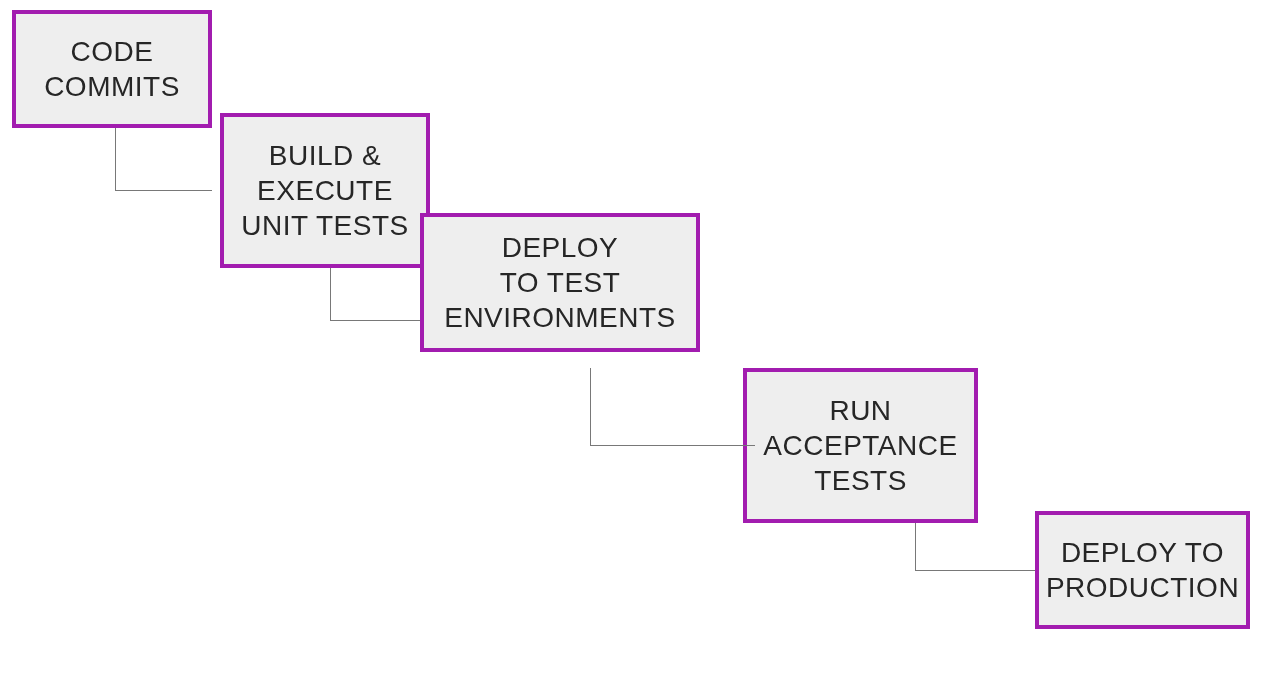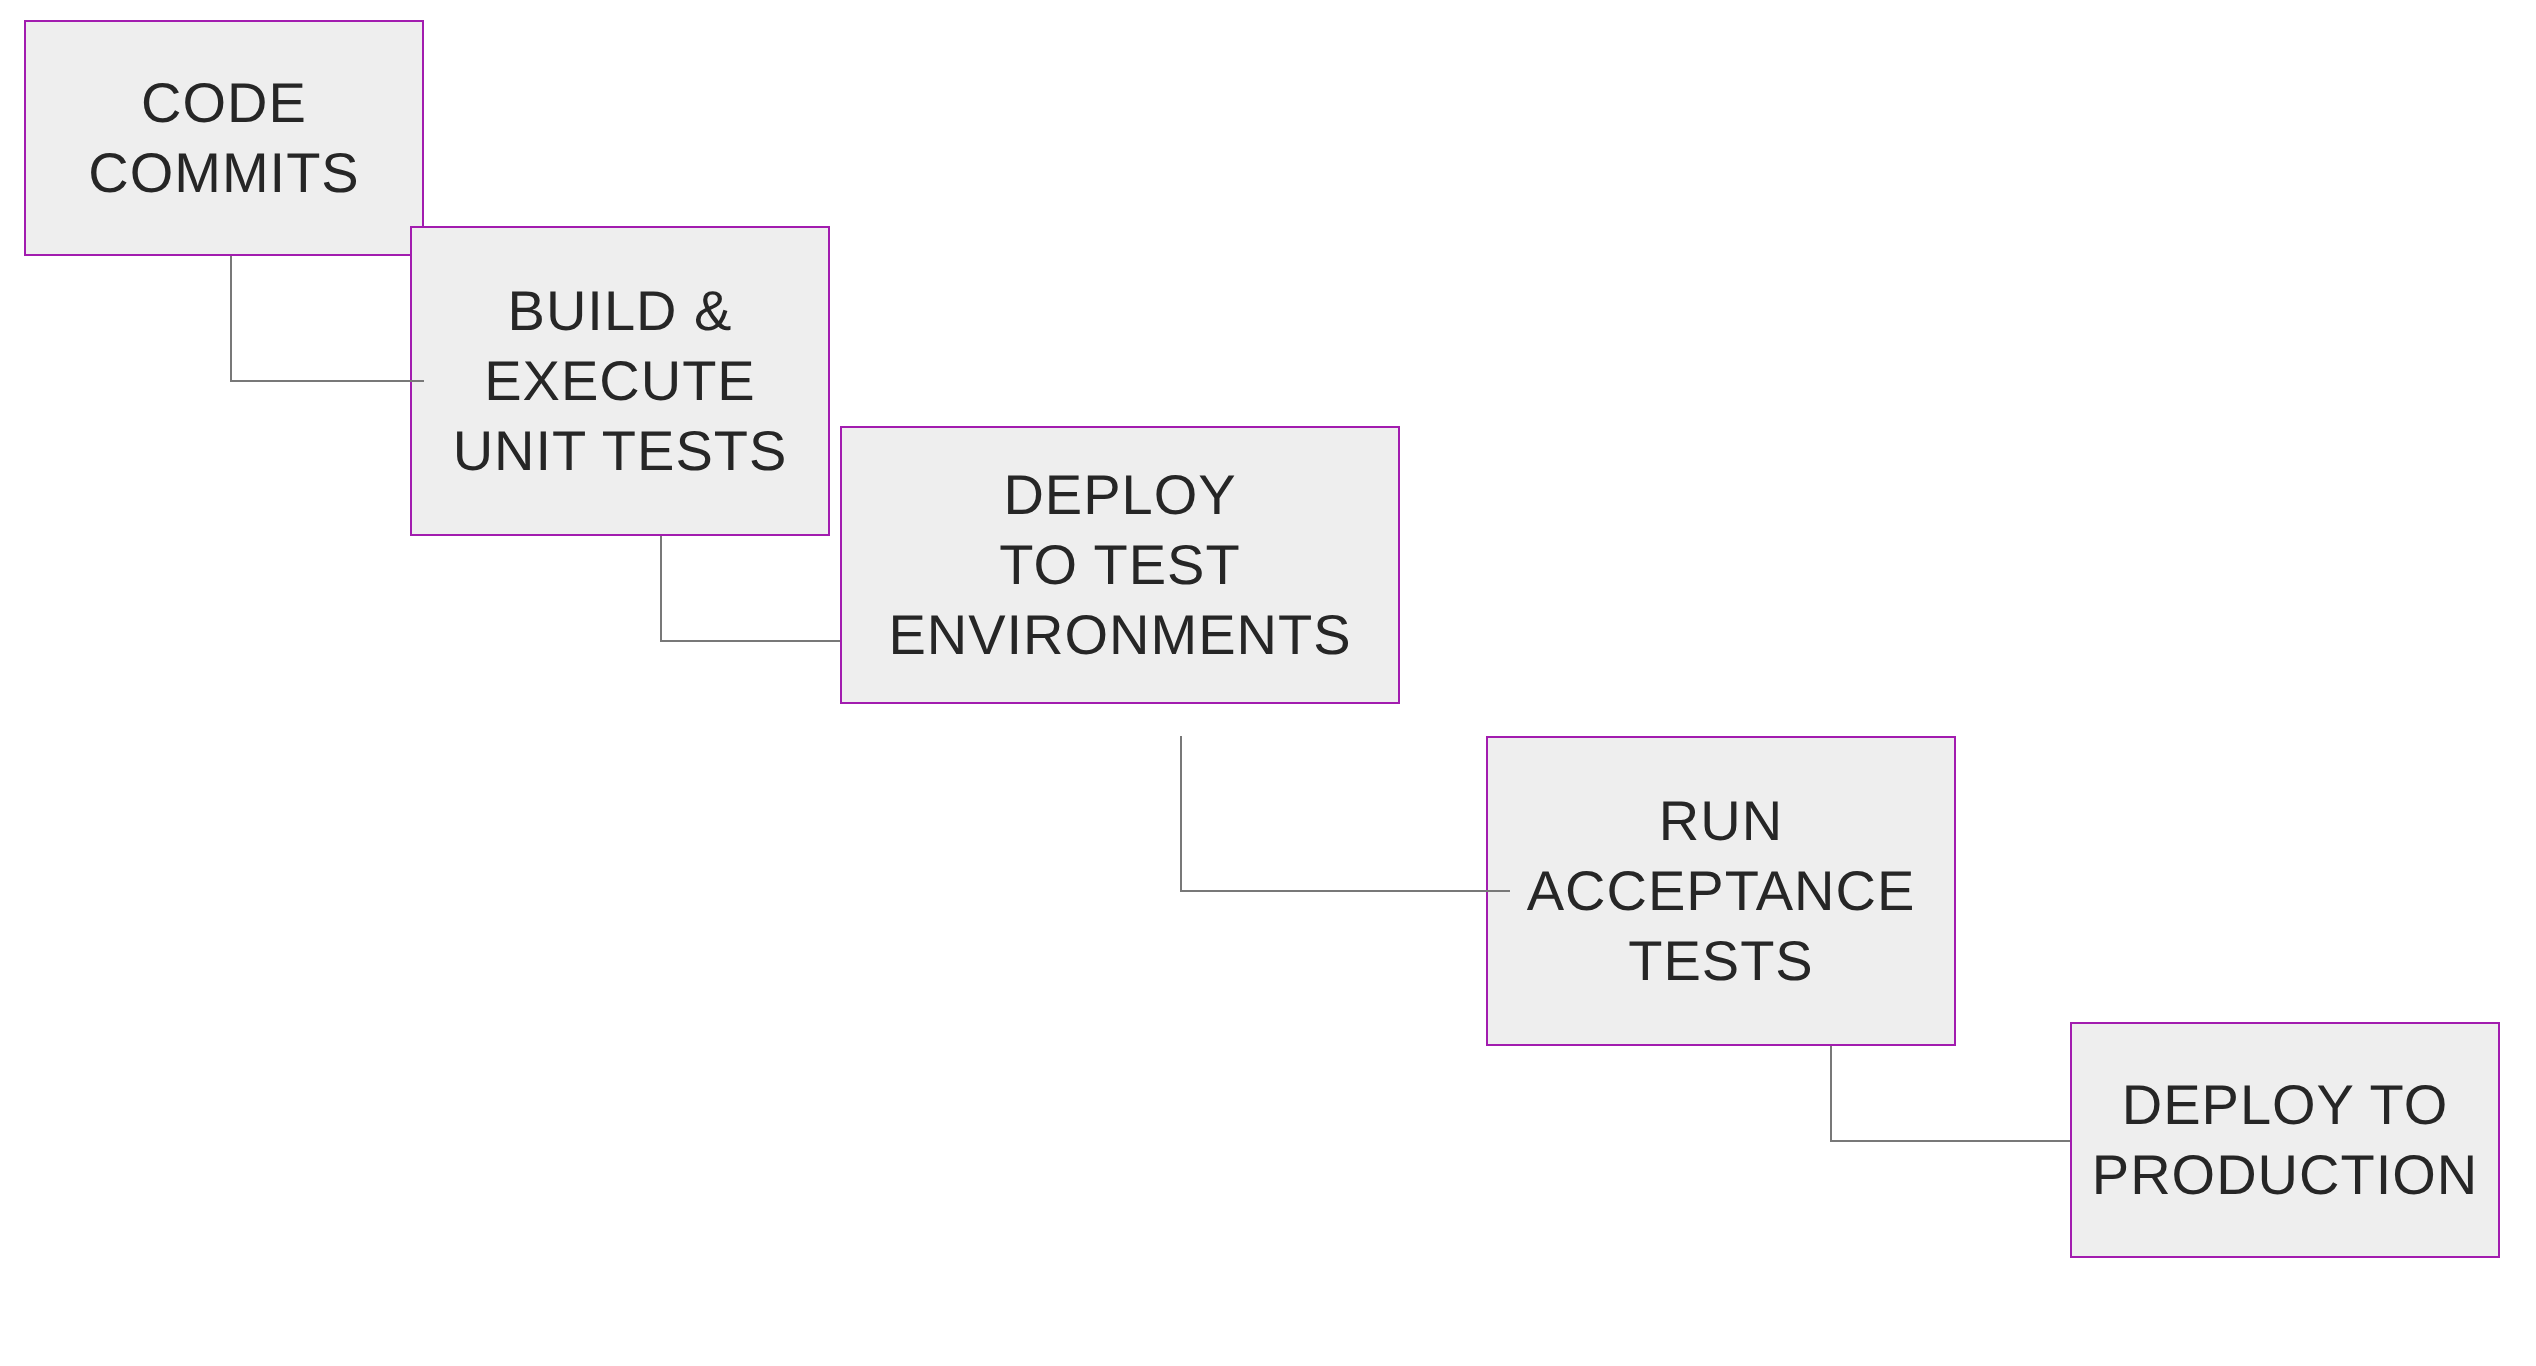--- a/index.html
+++ b/index.html
@@ -13,21 +13,21 @@
     overflow: hidden;
   }
   .stage {
     position: relative;
     width: 1268px;
     height: 683px;
   }
   .box {
     position: absolute;
     background: #eeeeee;
-    border: 1px solid #a21caf;
+    border: 4px solid #a21caf;
     box-sizing: border-box;
     display: flex;
     align-items: center;
     justify-content: center;
     text-align: center;
     font-size: 28px;
     line-height: 1.25;
     color: #262626;
     letter-spacing: 0.5px;
     padding: 6px 10px;
@@ -49,21 +49,21 @@
   }
 </style>
 </head>
 <body>
 
 <div class="stage">
 
   <div class="box" id="box-code-commits" style="left: 12px; top: 10px; width: 200px; height: 118px;">CODE
 COMMITS</div>
 
-  <div class="box" id="box-build-unit" style="left: 205px; top: 113px; width: 210px; height: 155px;">BUILD &amp;
+  <div class="box" id="box-build-unit" style="left: 220px; top: 113px; width: 210px; height: 155px;">BUILD &amp;
 EXECUTE
 UNIT TESTS</div>
 
   <div class="box" id="box-deploy-test" style="left: 420px; top: 213px; width: 280px; height: 139px;">DEPLOY
 TO TEST
 ENVIRONMENTS</div>
 
   <div class="box" id="box-run-acceptance" style="left: 743px; top: 368px; width: 235px; height: 155px;">RUN
 ACCEPTANCE
 TESTS</div>

